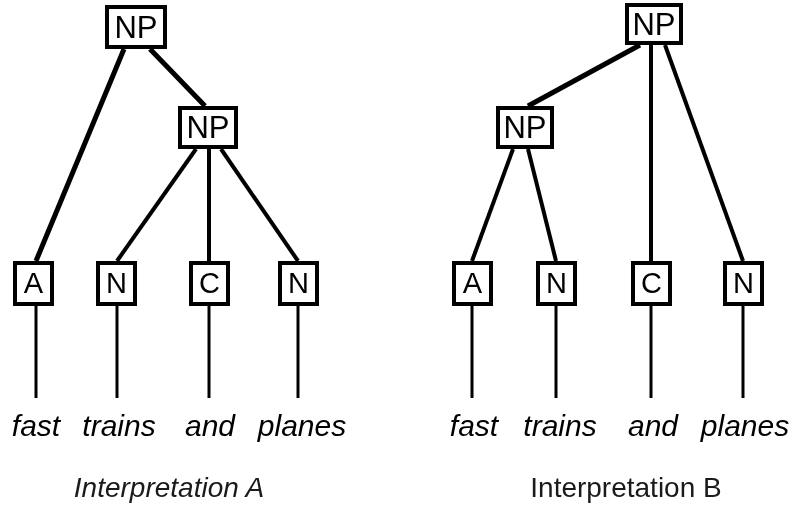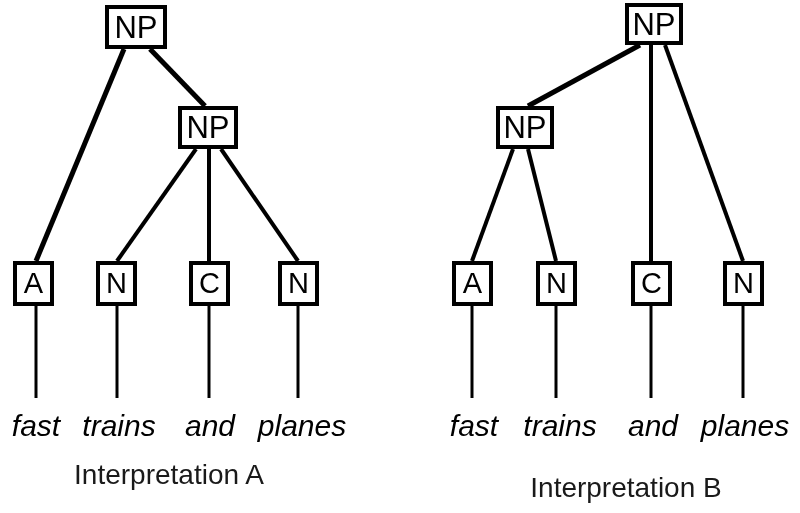--- a/index.html
+++ b/index.html
@@ -96,21 +96,21 @@
       <div class="node-box" style="left: 105px; top: 5px; width: 62px; height: 44px;">NP</div>
       <div class="node-box" style="left: 178px; top: 106px; width: 60px; height: 43px;">NP</div>
       <div class="node-box leaf" style="left: 13px; top: 261px; width: 41px; height: 45px;">A</div>
       <div class="node-box leaf" style="left: 96px; top: 261px; width: 41px; height: 45px;">N</div>
       <div class="node-box leaf" style="left: 189px; top: 261px; width: 41px; height: 45px;">C</div>
       <div class="node-box leaf" style="left: 278px; top: 261px; width: 41px; height: 45px;">N</div>
       <div class="word-label" style="left: 36px; top: 411px;">fast</div>
       <div class="word-label" style="left: 119px; top: 411px;">trains</div>
       <div class="word-label" style="left: 210px; top: 411px;">and</div>
       <div class="word-label" style="left: 302px; top: 411px;">planes</div>
-      <div class="caption" style="left: 169px; top: 461px;">Interpretation A</div>
+      <div class="caption" style="left: 169px; top: 474px; font-style: italic;">Interpretation A</div>
       <div class="node-box" style="left: 625px; top: 3px; width: 58px; height: 42px;">NP</div>
       <div class="node-box" style="left: 496px; top: 106px; width: 58px; height: 43px;">NP</div>
       <div class="node-box leaf" style="left: 452px; top: 261px; width: 41px; height: 45px;">A</div>
       <div class="node-box leaf" style="left: 536px; top: 261px; width: 41px; height: 45px;">N</div>
       <div class="node-box leaf" style="left: 631px; top: 261px; width: 41px; height: 45px;">C</div>
       <div class="node-box leaf" style="left: 723px; top: 261px; width: 41px; height: 45px;">N</div>
       <div class="word-label" style="left: 474px; top: 411px;">fast</div>
       <div class="word-label" style="left: 560px; top: 411px;">trains</div>
       <div class="word-label" style="left: 653px; top: 411px;">and</div>
       <div class="word-label" style="left: 745px; top: 411px;">planes</div>

